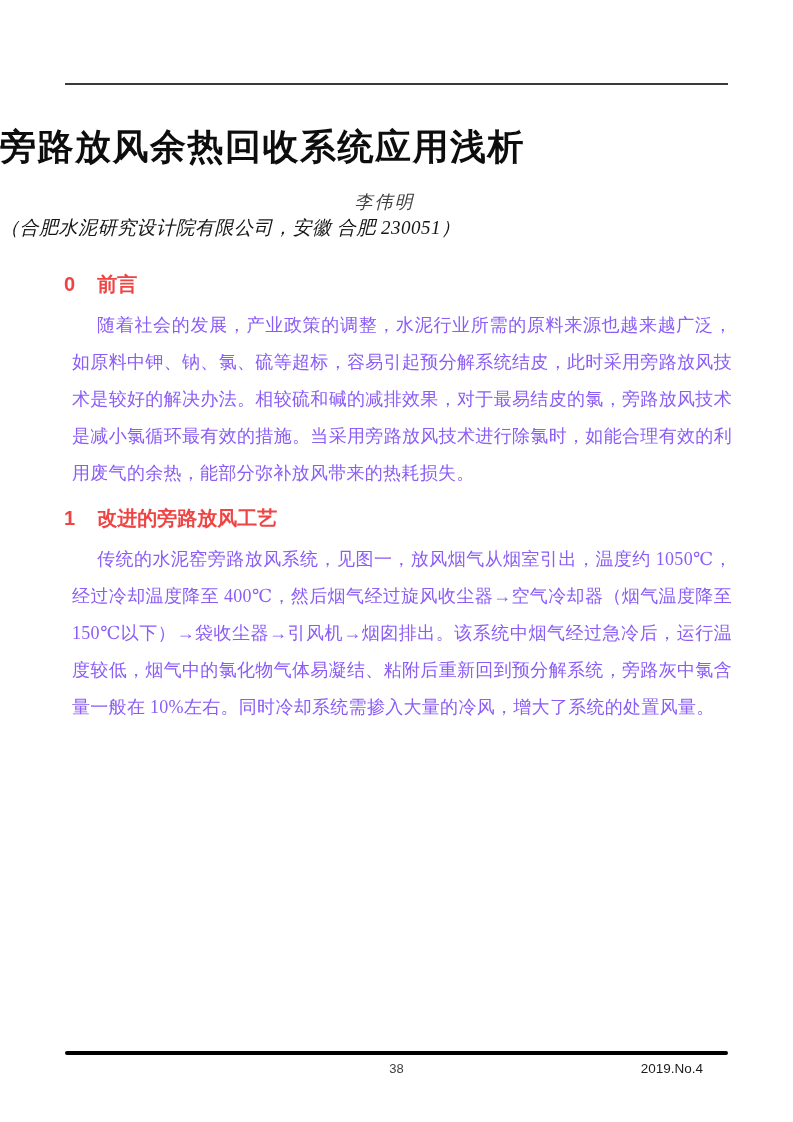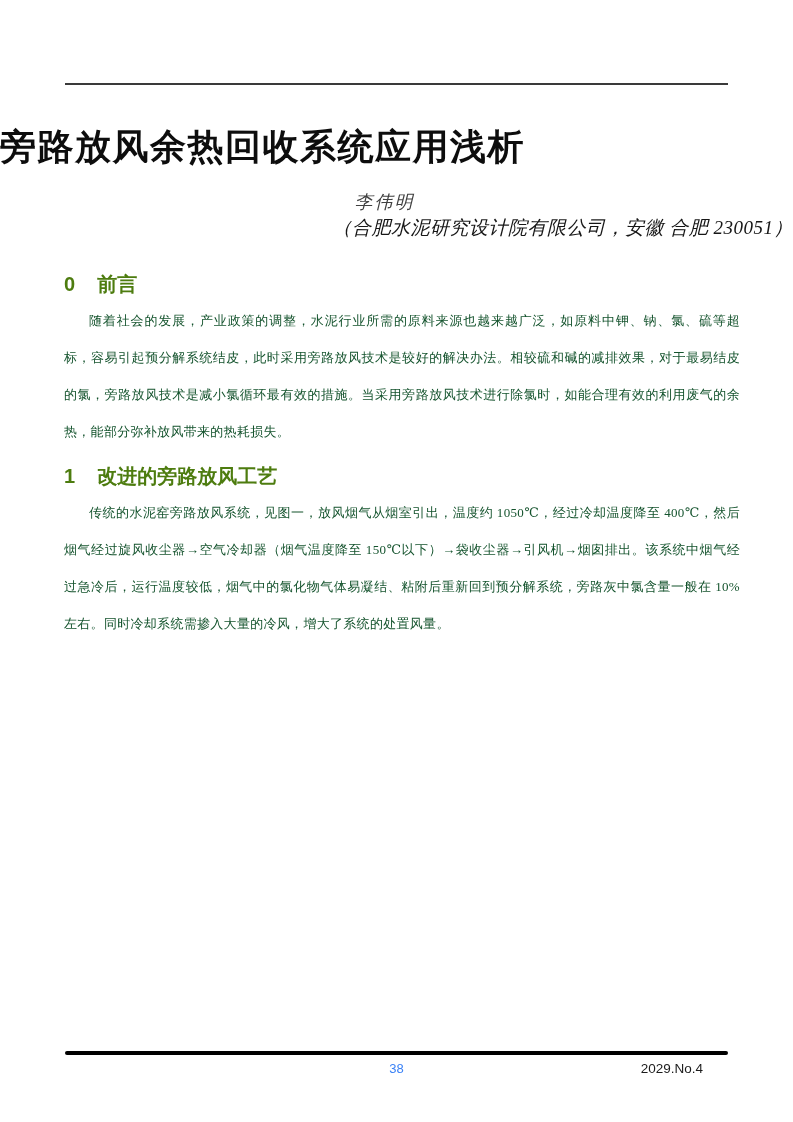--- a/index.html
+++ b/index.html
@@ -60,81 +60,81 @@
     font-style: italic;
     letter-spacing: 2px;
     color: #404040;
     margin-left: 44px;
   }
   .affiliation {
     position: absolute;
     top: 216px;
     left: 0;
     width: 793px;
-    text-align: right;
+    text-align: left;
     font-size: 19px;
     line-height: 24px;
     font-style: italic;
     letter-spacing: 0.5px;
     color: #161616;
   }
   .content {
     position: absolute;
     top: 269px;
     left: 64px;
     width: 676px;
   }
   .section-heading {
     font-family: "Liberation Sans", "DejaVu Sans", sans-serif;
     font-weight: 700;
     font-size: 20px;
     line-height: 30px;
     margin: 0 0 3px 0;
-    color: #4d7c0f;
+    color: #ef4444;
   }
   .section-heading .sec-no {
     display: inline-block;
     min-width: 10px;
   }
   .section-heading .sec-label {
     margin-left: 22px;
   }
   .section-heading.second {
     margin-top: 11px;
   }
   .body-para {
-    margin: 0;
-    font-size: 13px;
+    margin: 8px;
+    font-size: 18px;
     line-height: 37px;
     letter-spacing: 0.3px;
     text-align: justify;
     text-justify: inter-ideograph;
     text-indent: 25px;
-    color: #14532d;
+    color: #8b5cf6;
     word-break: break-all;
   }
   .footer-rule {
     position: absolute;
     top: 1051px;
     left: 65px;
     width: 663px;
     height: 4px;
     background: #000000;
     border-radius: 2px;
   }
   .page-number {
     position: absolute;
     top: 1061px;
     left: 65px;
     width: 663px;
     text-align: center;
     font-family: "Liberation Sans", "DejaVu Sans", sans-serif;
     font-size: 13px;
     line-height: 16px;
-    color: #3b82f6;
+    color: #404040;
   }
   .issue-number {
     position: absolute;
     top: 1061px;
     right: 90px;
     font-family: "Liberation Sans", "DejaVu Sans", sans-serif;
     font-size: 13.5px;
     line-height: 16px;
     color: #1c1c1c;
   }
@@ -168,15 +168,15 @@
 
     <p class="body-para">传统的水泥窑旁路放风系统，见图一，放风烟气从烟室引出，温度约 1050℃，经过冷却温度降至 400℃，然后烟气经过旋风收尘器→空气冷却器（烟气温度降至 150℃以下）→袋收尘器→引风机→烟囱排出。该系统中烟气经过急冷后，运行温度较低，烟气中的氯化物气体易凝结、粘附后重新回到预分解系统，旁路灰中氯含量一般在 10%左右。同时冷却系统需掺入大量的冷风，增大了系统的处置风量。</p>
 
 
   </div>
 
   <div class="footer-rule"></div>
 
   <div class="page-number">38</div>
 
-  <div class="issue-number">2029.No.4</div>
+  <div class="issue-number">2019.No.4</div>
 
 </div>
 
 </body></html>

